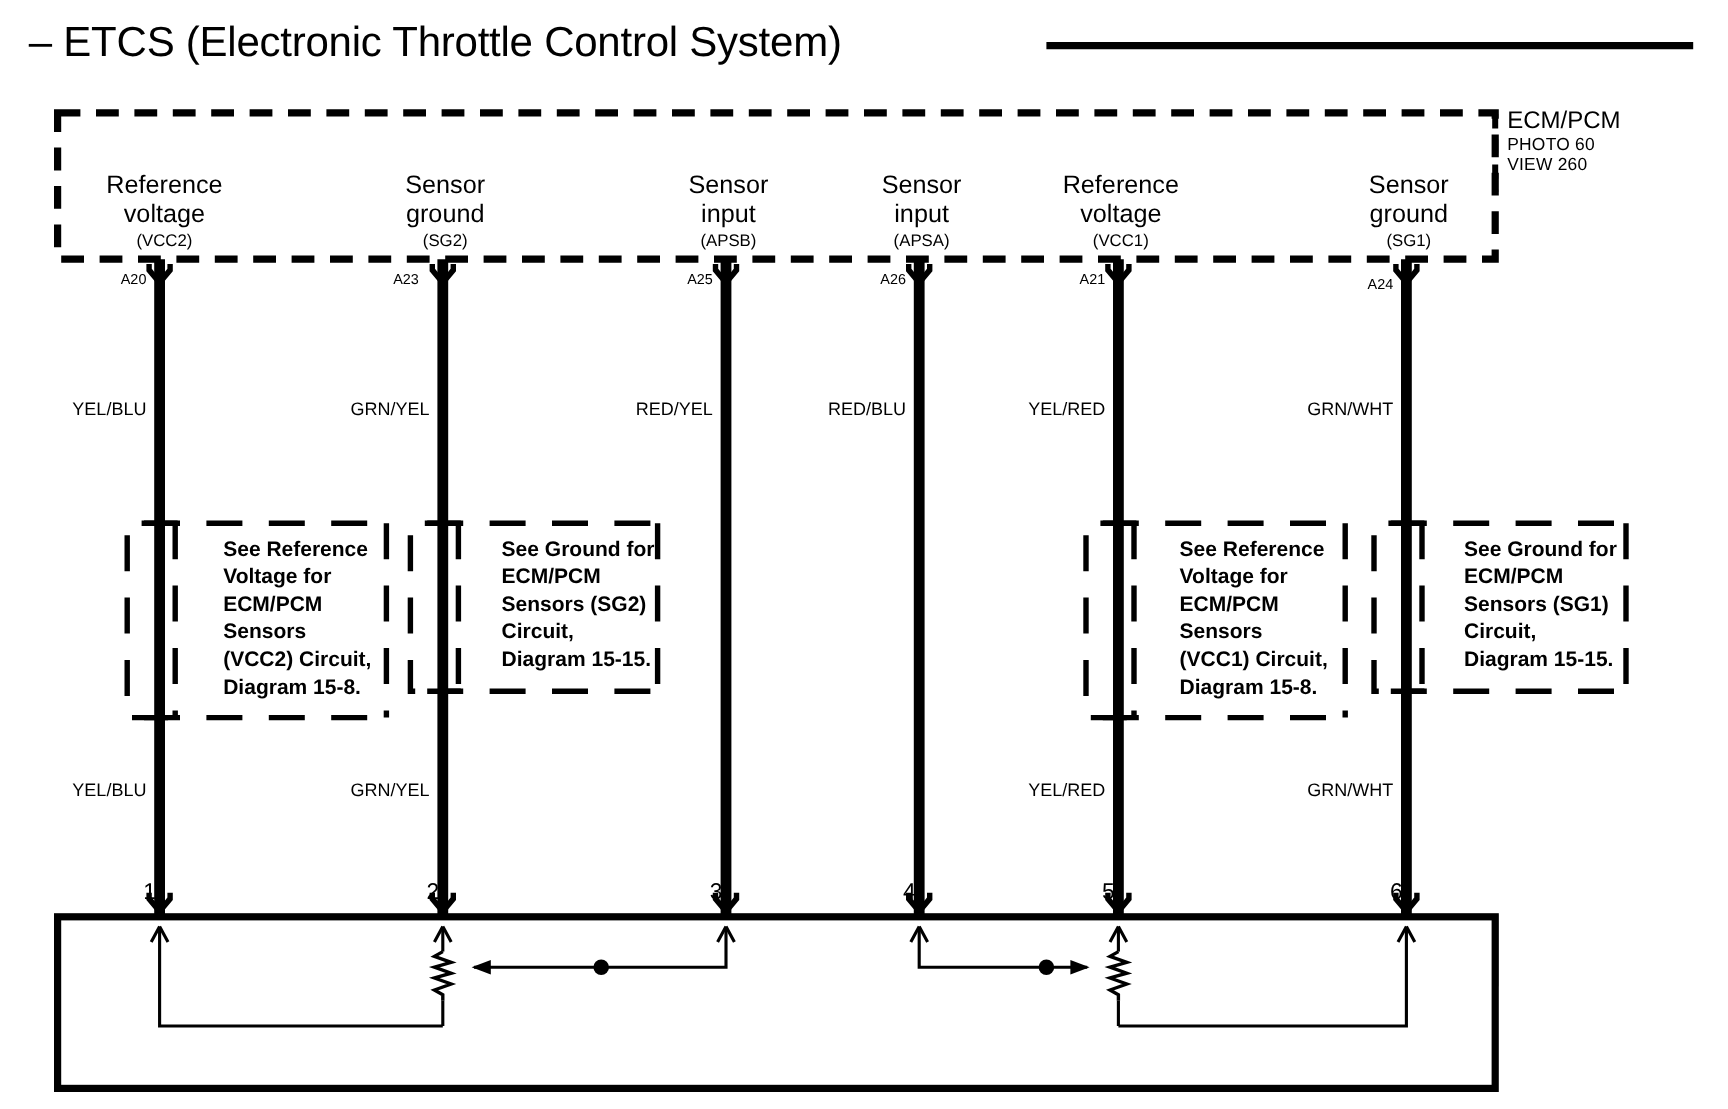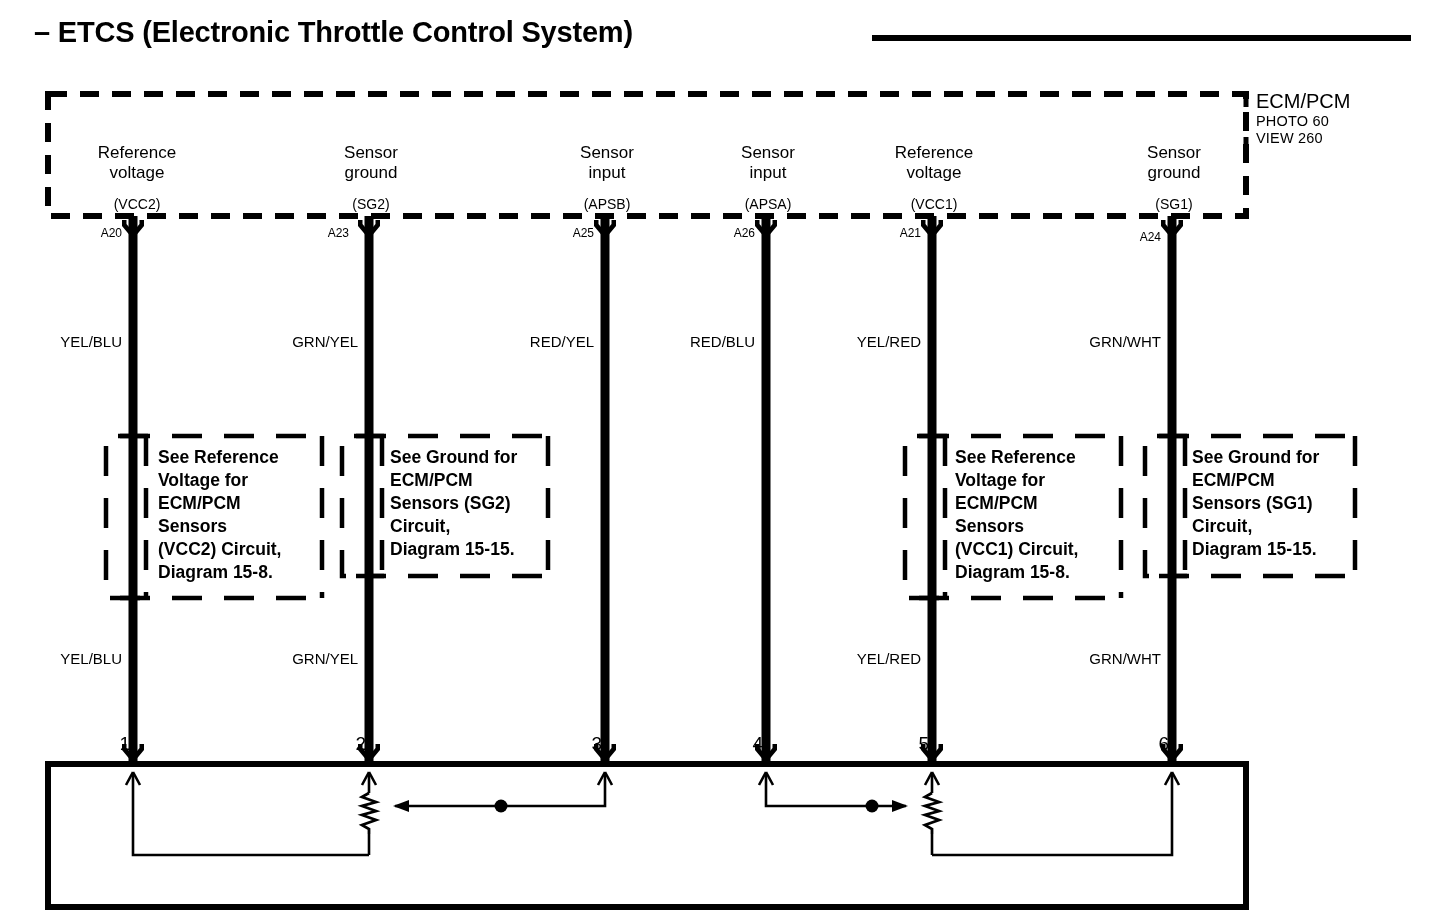--- a/index.html
+++ b/index.html
@@ -27,39 +27,39 @@
     width: 1440px;
     height: 924px;
   }
   .lbl {
     position: absolute;
     white-space: nowrap;
     line-height: 1.12;
   }
   
   #page-title {
-    left: 34px;
+    left: 24px;
     top: 16px;
-    font-size: 29px;
-    font-weight: bold;
+    font-size: 35px;
+    font-weight: normal;
     letter-spacing: -0.2px;
   }
   
   .pin-group {
     position: absolute;
     text-align: center;
     width: 230px;
     line-height: 1.15;
   }
   .pin-group .main {
-    font-size: 17px;
+    font-size: 21px;
   }
   .pin-group .sub {
     font-size: 14px;
-    margin-top: 14px;
+    margin-top: 1px;
   }
   
   .term-id {
     position: absolute;
     font-size: 12px;
     text-align: right;
     width: 70px;
   }
   
   .wire-color {
@@ -75,20 +75,21 @@
     text-align: right;
     width: 40px;
   }
   
   .note-text {
     position: absolute;
     font-size: 17.5px;
     font-weight: bold;
     line-height: 1.32;
     white-space: pre-line;
+    margin-left: 28px;
   }
   
   .callout {
     position: absolute;
     line-height: 1.16;
   }
   .callout .title {
     font-size: 20px;
   }
   .callout .meta {

